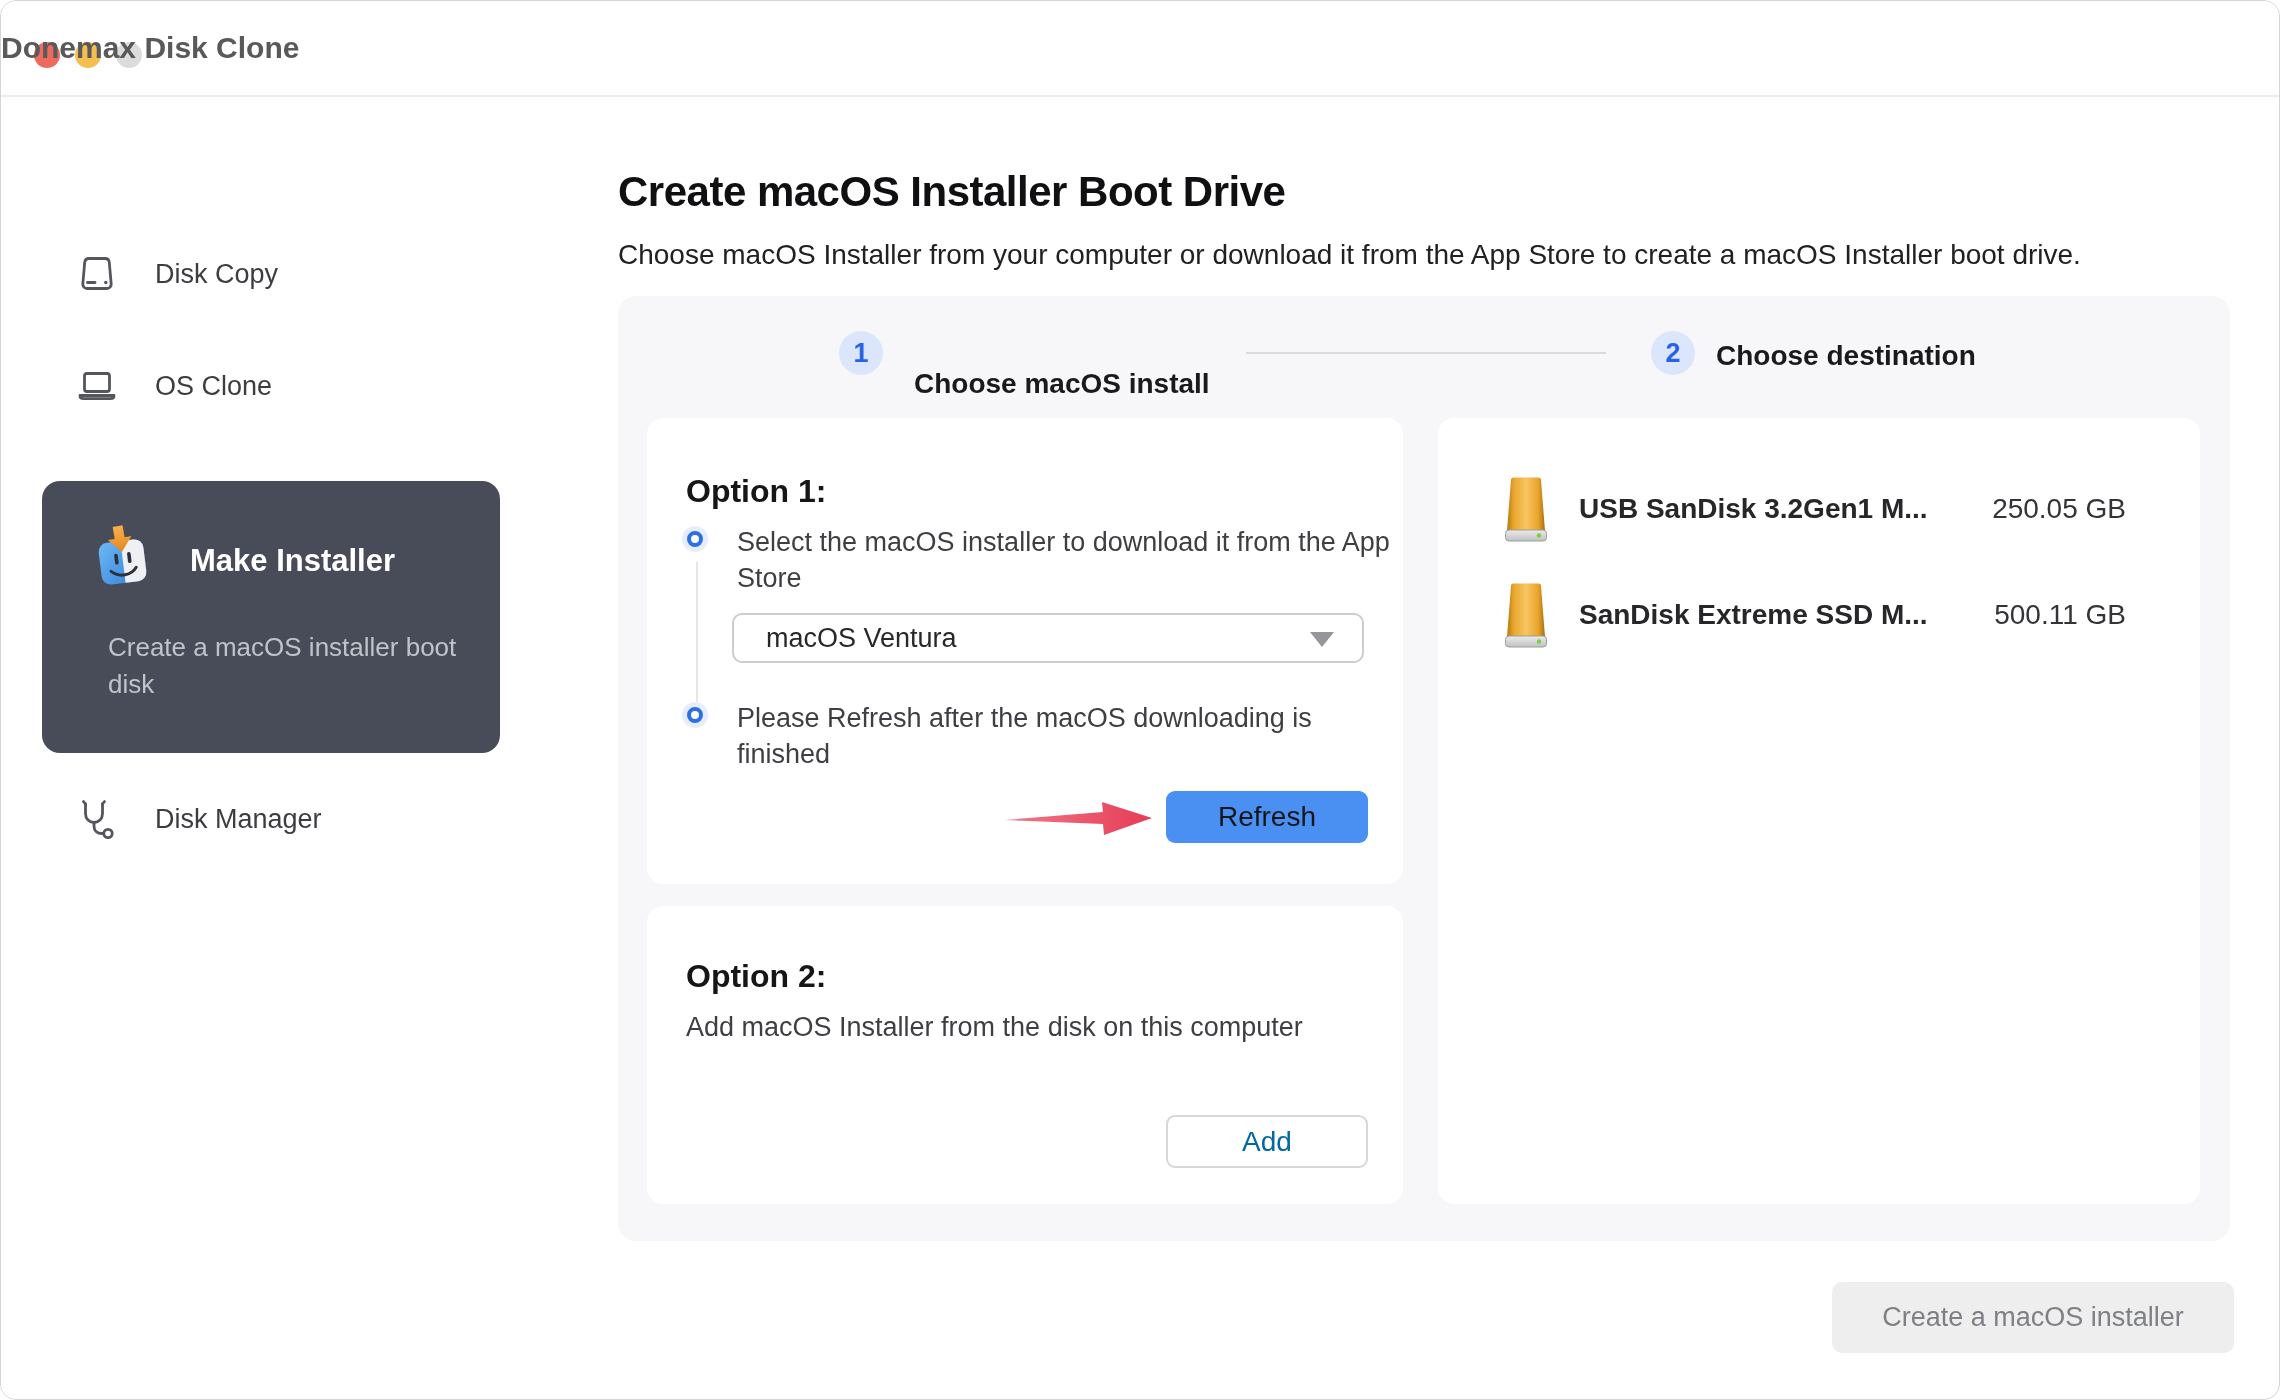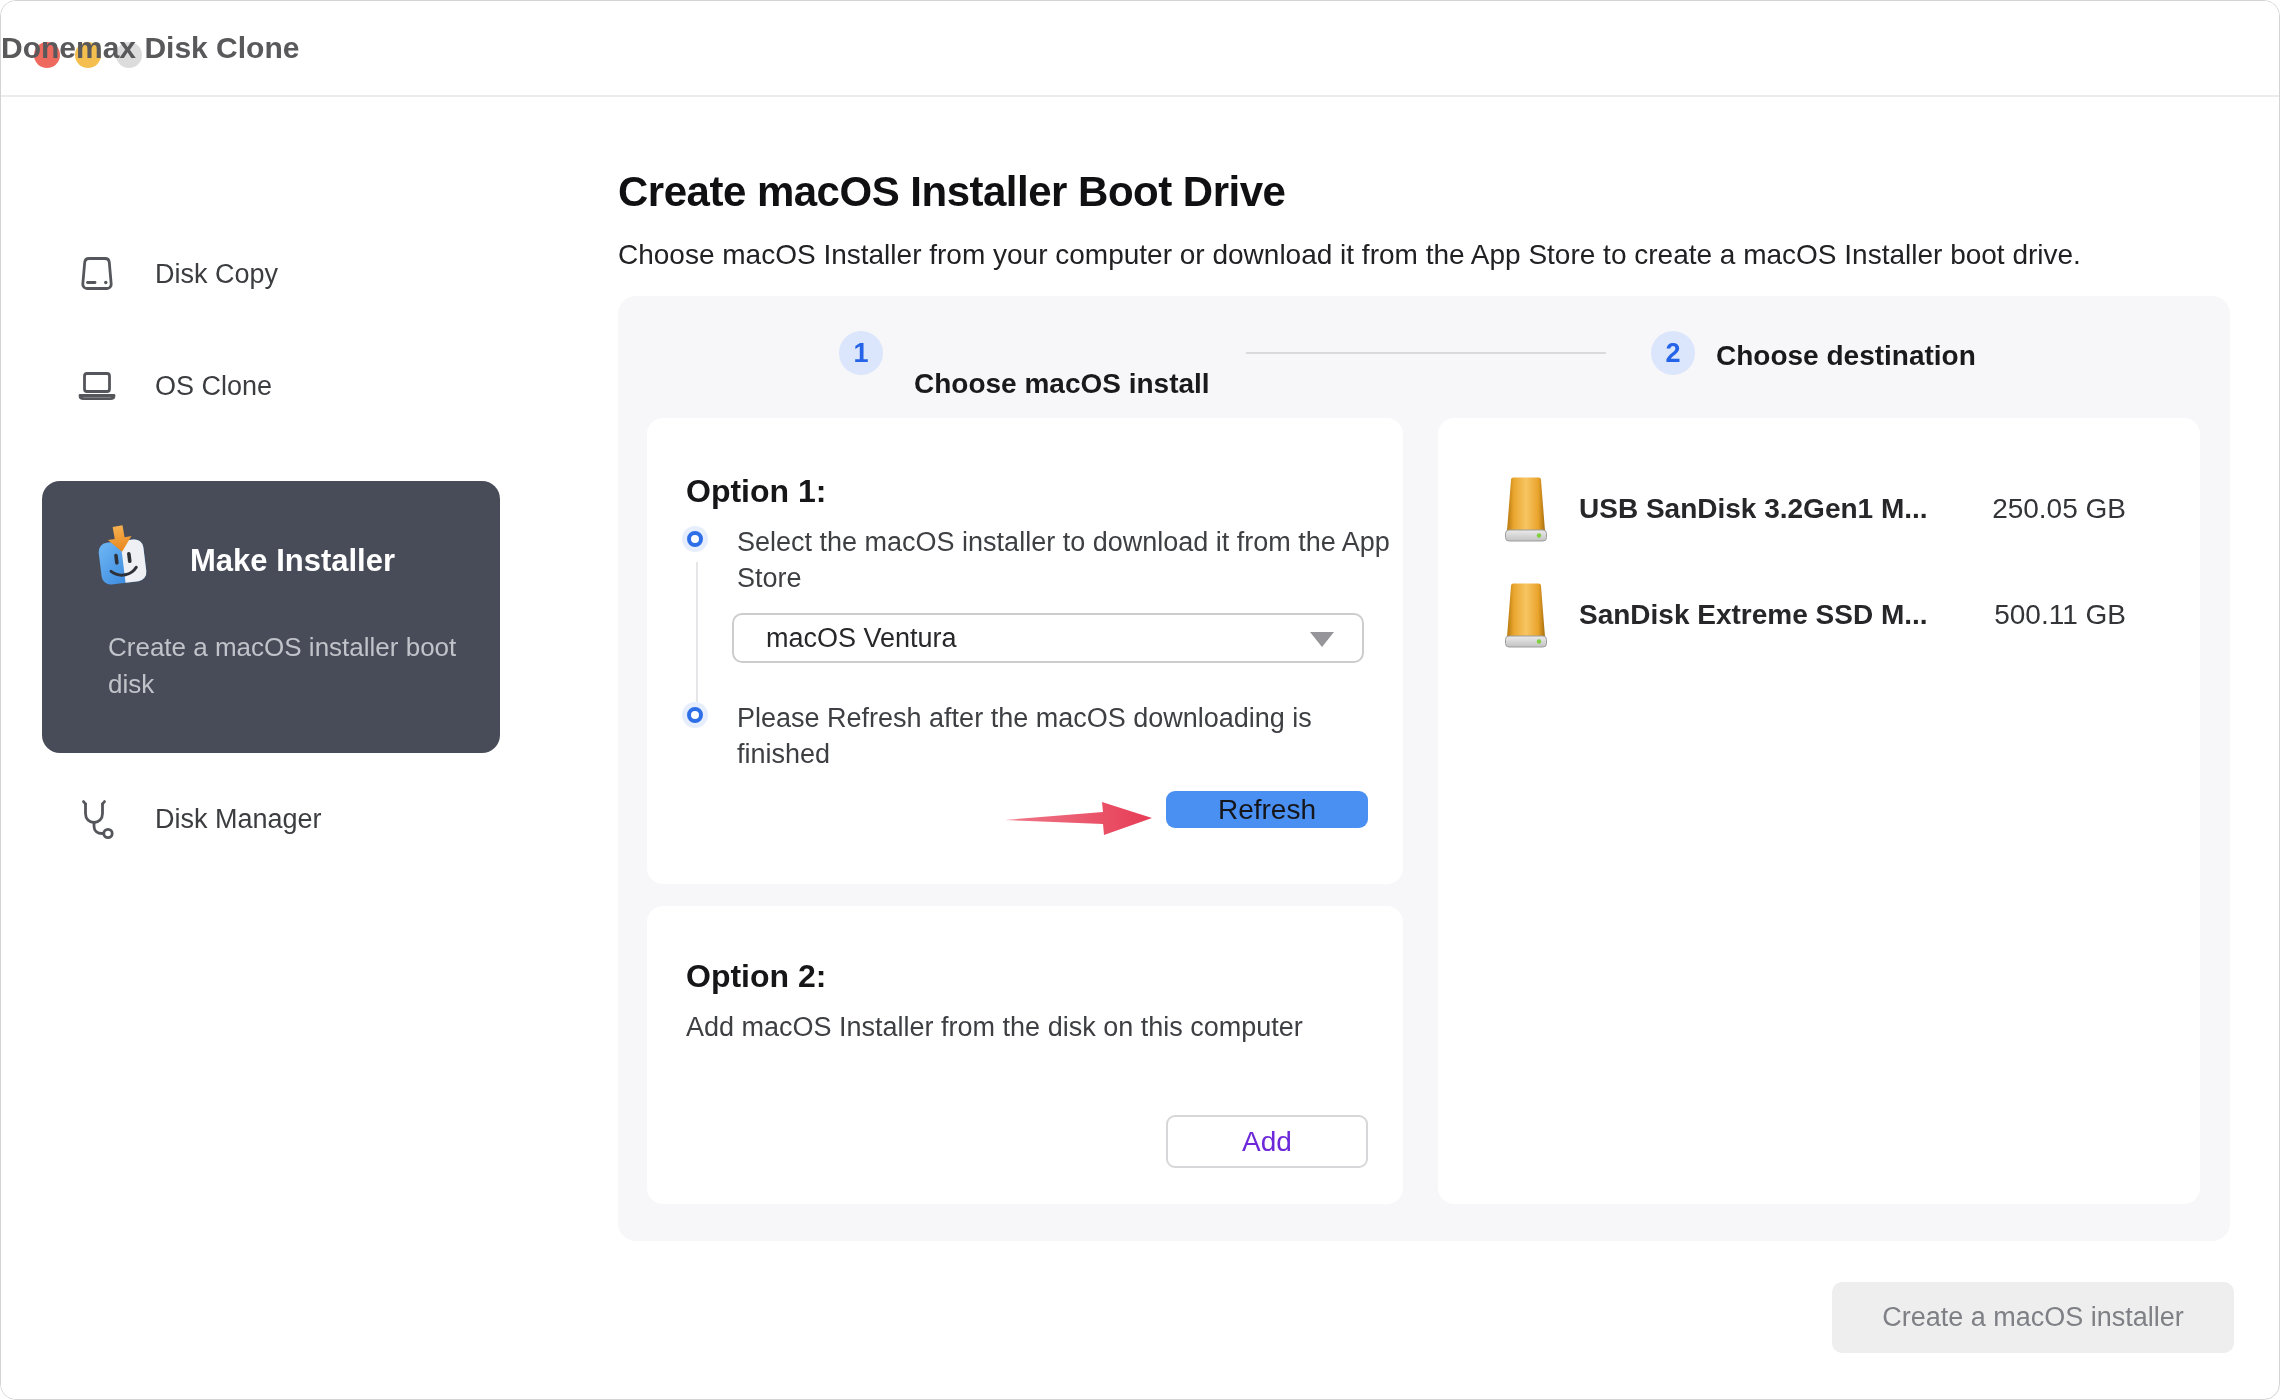--- a/index.html
+++ b/index.html
@@ -56,24 +56,24 @@
   .vline { position:absolute; left:49px; top:144px; width:2px; height:140px; background:#e6e6e8; }
   .radio-text { position:absolute; left:90px; font-size:27px; line-height:36px; color:#3e3f43; }
 
   .dropdown { position:absolute; left:85px; top:195px; width:632px; height:50px; background:#ffffff;
               border:2px solid #cdcdcf; border-radius:10px; cursor:default; }
   .dropdown-value { position:absolute; left:32px; top:0; line-height:46px; font-size:27px; color:#28282b; }
   .dropdown-caret { position:absolute; right:28px; top:17px; width:0; height:0;
                     border-left:12px solid transparent; border-right:12px solid transparent; border-top:15px solid #96969a; }
 
   .btn { border:none; font-family:inherit; display:flex; align-items:center; justify-content:center; cursor:default; }
-  .btn-refresh { position:absolute; left:519px; top:373px; width:202px; height:37px; background:#4a8ff2; border-radius:9px;
+  .btn-refresh { position:absolute; left:519px; top:373px; width:202px; height:52px; background:#4a8ff2; border-radius:9px;
                  font-size:28px; color:#15161a; }
   .btn-add { position:absolute; left:519px; top:209px; width:202px; height:53px; background:#ffffff;
-             border:2px solid #d7d7d9; border-radius:9px; font-size:28px; color:#6d28d9; }
+             border:2px solid #d7d7d9; border-radius:9px; font-size:28px; color:#0369a1; }
   .arrow { position:absolute; left:356px; top:379px; width:152px; height:42px; }
 
   .dest-row { position:absolute; left:65px; right:74px; height:66px; display:flex; align-items:center; }
   .dest-row-1 { top:58px; }
   .dest-row-2 { top:164px;text-align:center; }
   .dest-icon { width:46px; height:66px; flex:0 0 46px; }
   .dest-name { margin-left:30px; font-size:28px; font-weight:bold; color:#27272a; white-space:nowrap; }
   .dest-size { margin-left:auto; font-size:28px; color:#333437; white-space:nowrap; }
 
   .btn-create { position:absolute; left:1831px; top:1281px; width:402px; height:71px; background:#eeeeef;

